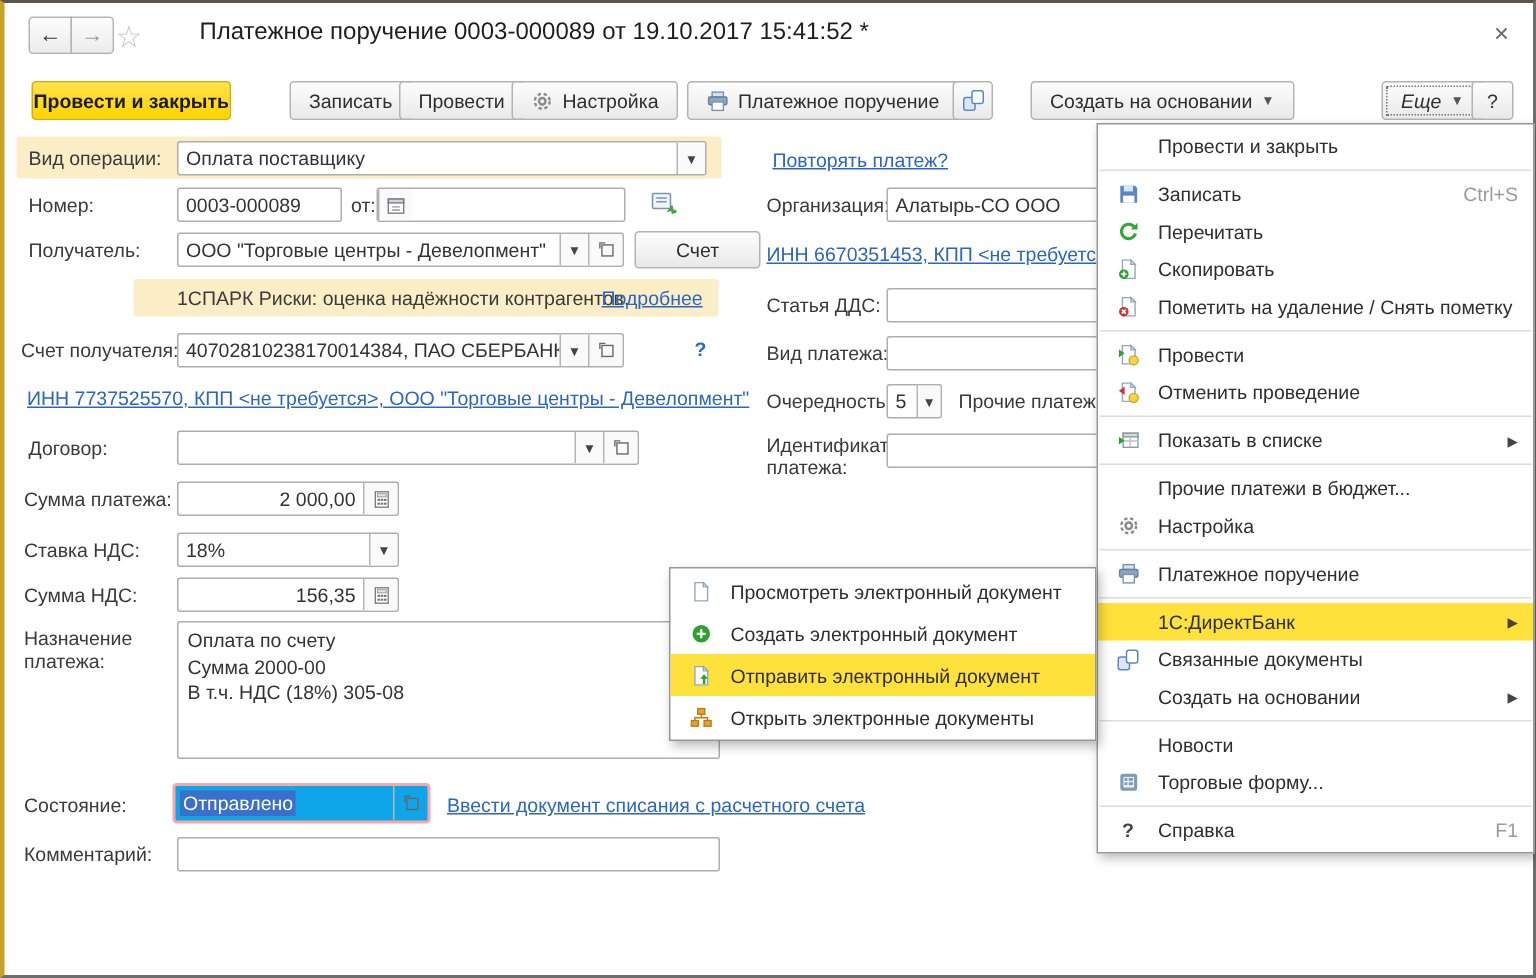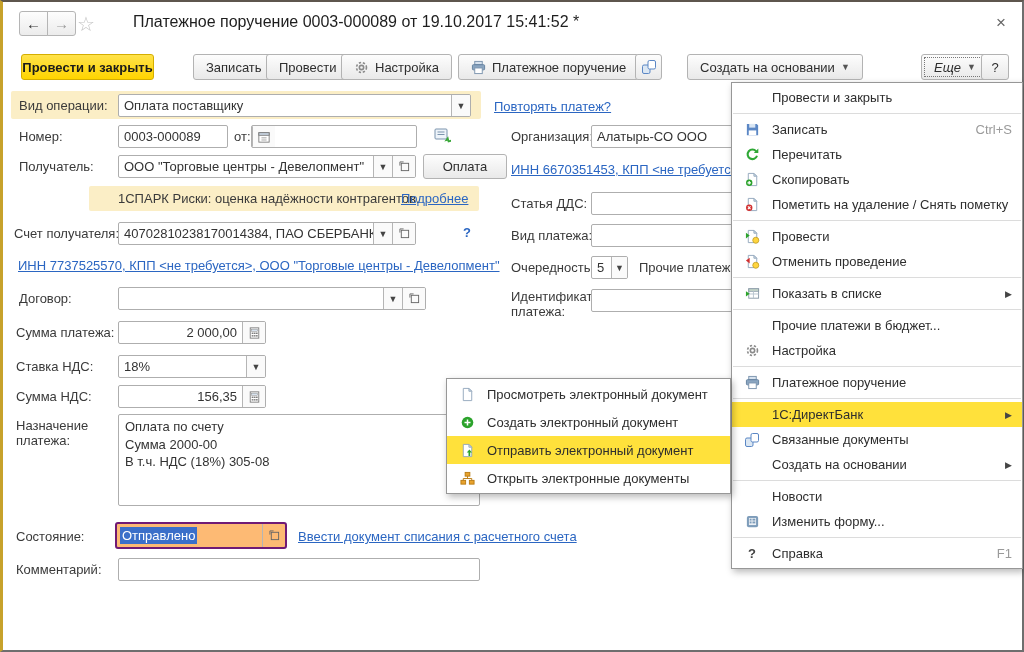--- a/index.html
+++ b/index.html
@@ -35,21 +35,21 @@
   .fld .txt{flex:1;display:flex;align-items:center;padding:0 5px;white-space:nowrap;overflow:hidden;}
   .fld .txt.num{justify-content:flex-end;}
   .fld .seg{width:18px;border-left:1px solid #b5b5b5;display:flex;align-items:center;justify-content:center;
             background:#fafafa;cursor:pointer;}
   .fld .seg.wide{width:22px;}
   .ddglyph{font-size:9px;color:#444;}
   .band{position:absolute;background:#fbeec6;border-radius:2px;}
   a.lnk{color:#2b66c2;text-decoration:underline;cursor:pointer;white-space:nowrap;}
   .area{position:absolute;box-sizing:border-box;border:1px solid #aeaeae;border-radius:2px;background:#fff;
         padding:3px 6px;white-space:pre-line;line-height:1.35;}
-  .goldbox{position:absolute;box-sizing:border-box;border:2px solid #701a75;border-radius:3px;background:#fdba74;
+  .goldbox{position:absolute;box-sizing:border-box;border:2px solid #fca5a5;border-radius:3px;background:#0ea5e9;
            display:flex;align-items:stretch;overflow:hidden;}
   .goldbox .txt{flex:1;display:flex;align-items:center;padding:0 3px;}
   .goldbox .seg{width:22px;border-left:1px solid #b5b5b5;display:flex;align-items:center;justify-content:center;cursor:pointer;}
   .sel{background:#3b6fc9;color:#fff;padding:1px 2px;}
   .qmark{position:absolute;color:#2b66c2;font-weight:bold;cursor:pointer;}
   .btn{position:absolute;box-sizing:border-box;border:1px solid #b3b3b3;border-radius:3px;
        background:linear-gradient(#fdfdfd,#e9e9e9);display:flex;align-items:center;justify-content:center;
        font-size:13px;color:#2e2e2e;cursor:pointer;}
 
   
@@ -171,21 +171,21 @@
         <span class="ddglyph">▼</span>
       </div>
     <div class="seg wide">
         <svg width="11" height="11" viewBox="0 0 12 12">
           <rect x="2.5" y="2.5" width="8" height="8" fill="none" stroke="#666"></rect>
           <path d="M1 5 V1 h4" fill="none" stroke="#666"></path>
         </svg>
       </div>
   </div>
   <div class="btn" style="left:420px;top:152px;width:84px;height:25px;">
-      <span>Оплата</span>
+      <span>Счет</span>
     </div>
 
   <div class="band" style="left:86px;top:184px;width:390px;height:25px;"></div>
   <span class="lbl" style="left:115px;top:189px;">1СПАРК Риски: оценка надёжности контрагентов.</span>
   <a class="lnk" style="position:absolute;left:398px;top:189px;">Подробнее</a>
 
   <div class="lbl" style="left:11px;top:224px;">Счет получателя:</div>
   <div class="fld" style="left:115px;top:220px;width:298px;">
     <div class="txt">40702810238170014384, ПАО СБЕРБАНК</div>
     <div class="seg">
@@ -280,21 +280,21 @@
         </svg>
       </div>
   </div>
   <a class="lnk" style="position:absolute;left:295px;top:527px;">Ввести документ списания с расчетного счета</a>
 
   <div class="lbl" style="left:13px;top:560px;">Комментарий:</div>
   <div class="fld" style="left:115px;top:556px;width:362px;">
     <div class="txt"></div>
   </div>
 
-  <a class="lnk" style="position:absolute;left:491px;top:97px;">Повторять платеж?</a>
+  <a class="lnk" style="position:absolute;left:512px;top:97px;">Повторять платеж?</a>
 
   <div class="lbl" style="left:508px;top:127px;">Организация:</div>
   <div class="fld" style="left:588px;top:123px;width:235px;">
     <div class="txt">Алатырь-СО ООО</div>
   </div>
 
   <a class="lnk" style="position:absolute;left:508px;top:160px;">ИНН 6670351453, КПП &lt;не требуется&gt;, О</a>
 
   <div class="lbl" style="left:508px;top:194px;">Статья ДДС:</div>
   <div class="fld" style="left:588px;top:190px;width:235px;">
@@ -464,21 +464,21 @@
             <rect x="2" y="2" width="12" height="12" rx="2" fill="#7d9cba"></rect>
             <rect x="4.2" y="4.2" width="7.6" height="7.6" fill="#fff" opacity=".85"></rect>
             <g fill="#7d9cba">
               <rect x="5" y="5" width="2" height="2"></rect>
               <rect x="8" y="5" width="3" height="2"></rect>
               <rect x="5" y="8" width="2" height="2"></rect>
               <rect x="8" y="8" width="3" height="2"></rect>
             </g>
           </svg>
         </span>
-        <span class="mi-label">Изменить форму...</span>
+        <span class="mi-label">Торговые форму...</span>
       </div>
       <div class="sep"></div>
       <div class="mi">
         <span class="mi-icon">
           <span style="font-weight:bold;color:#444;">?</span>
         </span>
         <span class="mi-label">Справка</span>
         <span class="mi-shortcut">F1</span>
       </div>
     </div>

